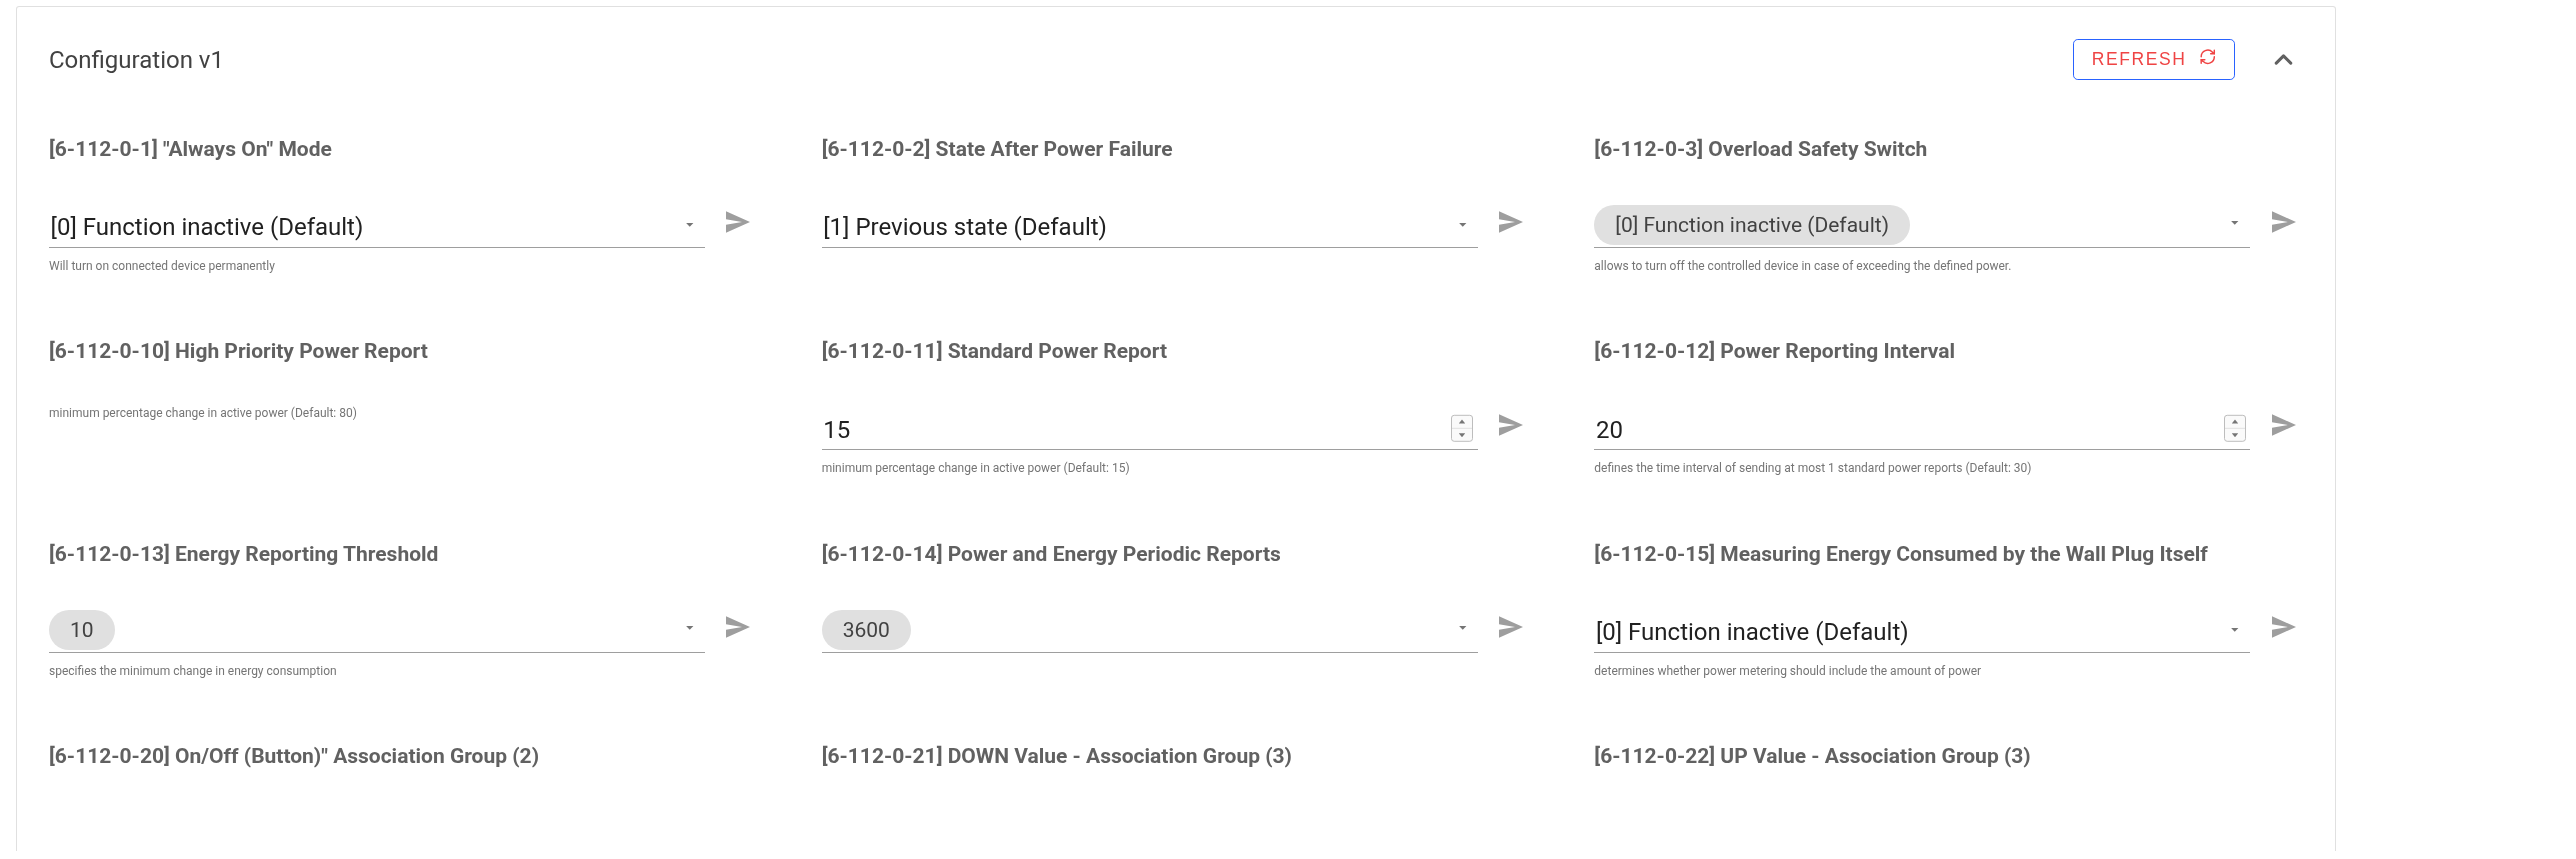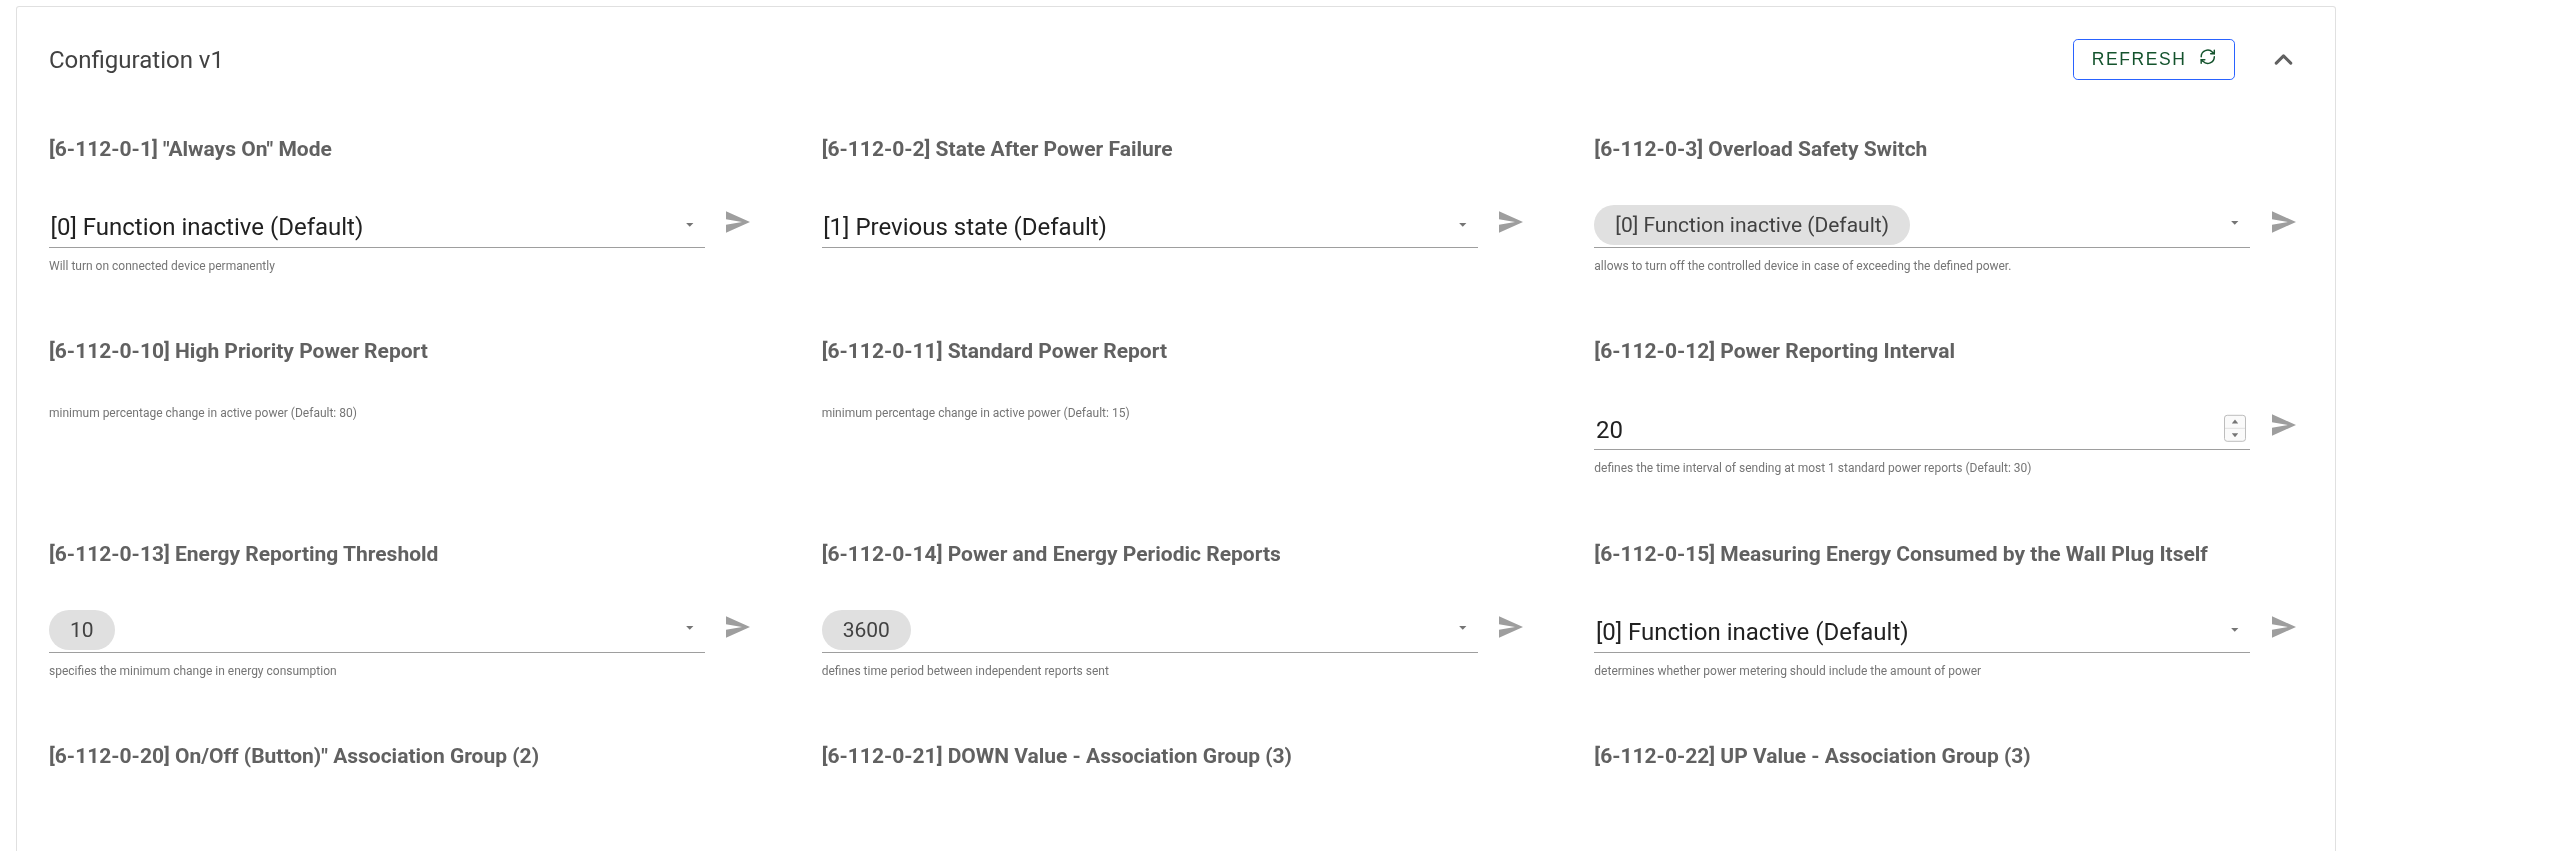--- a/index.html
+++ b/index.html
@@ -35,21 +35,21 @@
     color: #424242;
   }
   .card-actions {
     display: flex;
     align-items: center;
     gap: 29px;
   }
   .refresh-btn {
     border: 1.6px solid #2962ff;
     border-radius: 4.8px;
-    color: #14532d;
+    color: #ef4444;
     background: #fff;
     font-size: 17.5px;
     letter-spacing: 1.6px;
     padding: 8px 17.5px;
     display: inline-flex;
     align-items: center;
     gap: 12.8px;
     cursor: pointer;
     font-weight: 500;
   }
@@ -234,20 +234,42 @@
             </span>
           </div>
           <div class="helper">allows to turn off the controlled device in case of exceeding the defined power.</div>
         </div>
         <div class="param">
           <div class="param-label">[6-112-0-10] High Priority Power Report</div>
           <div class="helper">minimum percentage change in active power (Default: 80)</div>
         </div>
         <div class="param">
           <div class="param-label">[6-112-0-11] Standard Power Report</div>
+          <div class="field-row">
+            <div class="field-wrap">
+              <div class="field-value">15</div>
+              <div class="spinner">
+                <div>
+                  <svg viewBox="0 0 10 10" fill="currentColor">
+                    <path d="M5 2l4 5H1z"></path>
+                  </svg>
+                </div>
+                <div>
+                  <svg viewBox="0 0 10 10" fill="currentColor">
+                    <path d="M5 8L1 3h8z"></path>
+                  </svg>
+                </div>
+              </div>
+            </div>
+            <span class="send-btn">
+              <span><svg viewBox="0 0 24 24" fill="currentColor">
+                  <path d="M3 20l18-8L3 4v6l12 2-12 2z"></path>
+                </svg></span>
+            </span>
+          </div>
           <div class="helper">minimum percentage change in active power (Default: 15)</div>
         </div>
         <div class="param">
           <div class="param-label">[6-112-0-12] Power Reporting Interval</div>
           <div class="field-row">
             <div class="field-wrap">
               <div class="field-value">20</div>
               <div class="spinner">
                 <div>
                   <svg viewBox="0 0 10 10" fill="currentColor">
@@ -294,21 +316,20 @@
               <span class="dropdown-caret"><svg viewBox="0 0 24 24" fill="currentColor">
                   <path d="M7 10l5 5 5-5z"></path>
                 </svg></span>
             </div>
             <span class="send-btn">
               <span><svg viewBox="0 0 24 24" fill="currentColor">
                   <path d="M3 20l18-8L3 4v6l12 2-12 2z"></path>
                 </svg></span>
             </span>
           </div>
-          <div class="helper">defines time period between independent reports sent</div>
         </div>
         <div class="param">
           <div class="param-label">[6-112-0-15] Measuring Energy Consumed by the Wall Plug Itself</div>
           <div class="field-row">
             <div class="field-wrap">
               <div class="field-value">[0] Function inactive (Default)</div>
               <span class="dropdown-caret"><svg viewBox="0 0 24 24" fill="currentColor">
                   <path d="M7 10l5 5 5-5z"></path>
                 </svg></span>
             </div>

